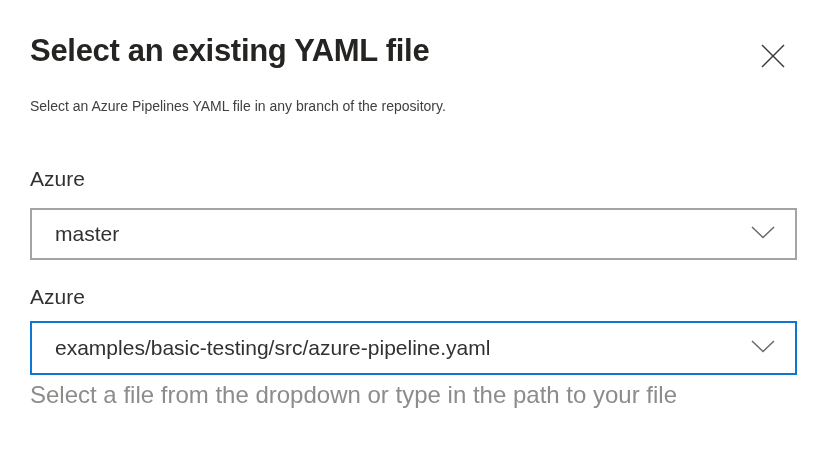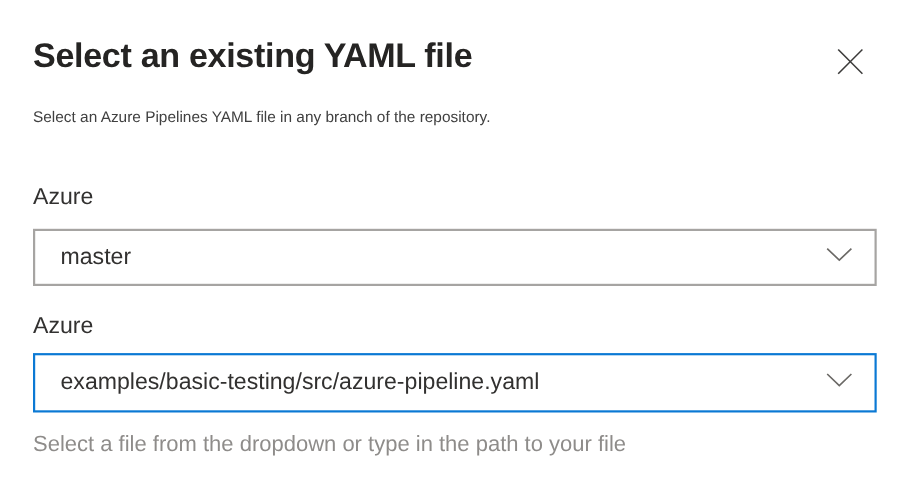--- a/index.html
+++ b/index.html
@@ -70,22 +70,22 @@
   }
   .dropdown-value {
     font-size: 21px;
     color: #323130;
     white-space: nowrap;
     overflow: hidden;
     text-overflow: ellipsis;
   }
   .chevron { flex: 0 0 auto; margin-left: 12px; }
   .helper-text {
-    margin-top: 18px;
-    font-size: 20px;
+    margin-top: 6px;
+    font-size: 24px;
     color: #8e8c8a;
     font-weight: 400;
   }
 </style>
 </head>
 <body>
 
 <div class="dialog">
 
   <div class="dialog-header">

